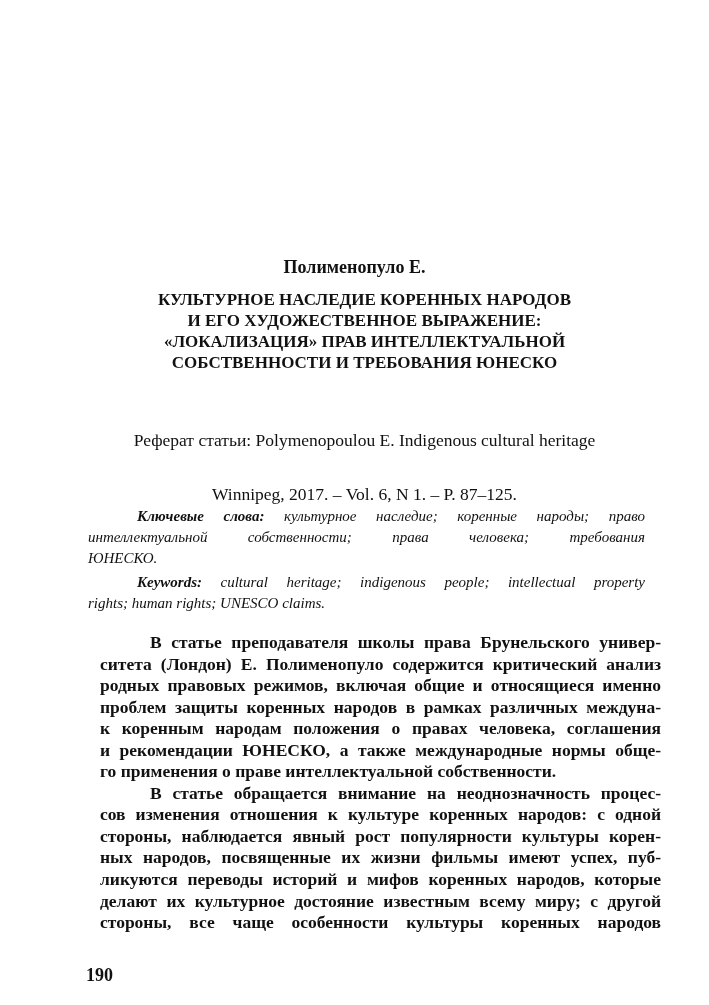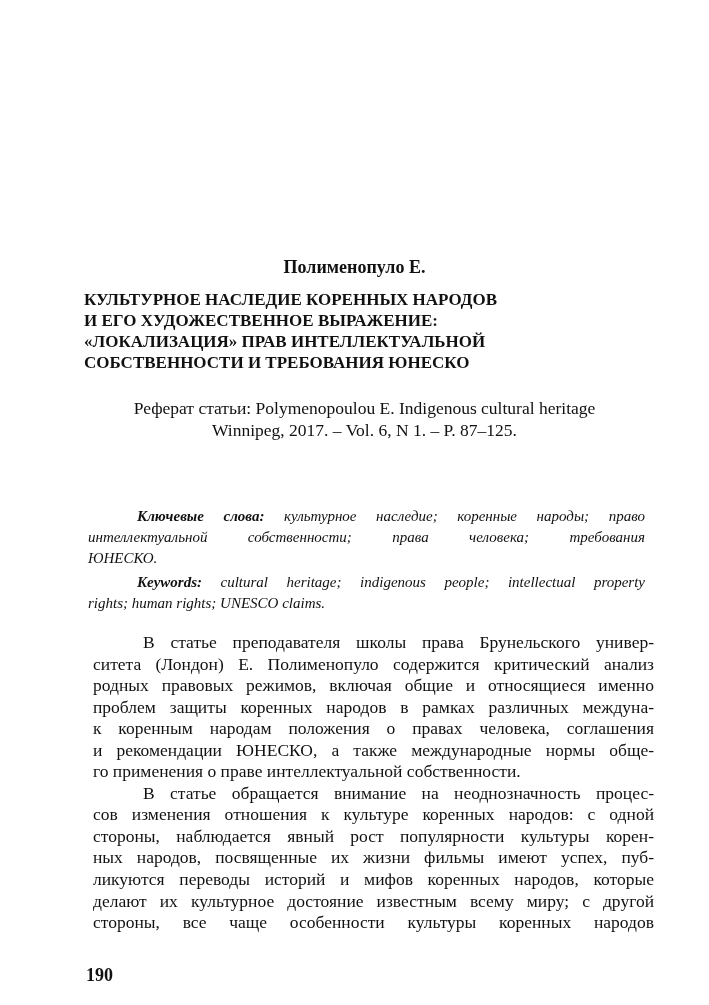--- a/index.html
+++ b/index.html
@@ -1,34 +1,34 @@
 <!DOCTYPE html>
 <html><head>
 <meta charset="utf-8">
 <style>
   html, body { margin: 0; padding: 0; background: #ffffff; }
   body { width: 709px; height: 1005px; position: relative; overflow: hidden;
          font-family: "Liberation Serif", serif; color: #111; }
   .page { position: absolute; left: 0; top: 0; width: 709px; height: 1005px; }
   .author { position: absolute; top: 256px; left: 0; width: 709px; text-align: center;
             font-weight: bold; font-size: 18px; line-height: 22px; }
-  .title { position: absolute; top: 289px; left: 84px; width: 561px; text-align: left;
+  .title { position: absolute; top: 289px; left: 84px; width: 561px; text-align: center;
            font-weight: bold; font-size: 17px; line-height: 21px; }
   .title div { white-space: nowrap; }
   .abstract { position: absolute; top: 397px; left: 84px; width: 561px; text-align: center;
               font-size: 17.5px; line-height: 22px; }
-  .abstract div { white-space: nowrap; }
+  .abstract div { white-space: nowrap; margin-top: 32px; }
   .kw { position: absolute; left: 88px; width: 557px; font-style: italic; font-size: 15px;
         line-height: 21px; text-align: justify; }
   .kw .label { font-weight: bold; }
   .kw-ru { top: 506px; }
   .kw-en { top: 572px; }
   .line { display: block; text-align: justify; text-align-last: justify; white-space: nowrap; }
   .line.last { text-align-last: left; }
-  .body-text { position: absolute; top: 632px; left: 93px; width: 561px; font-size: 17.5px; line-height: 21.55px; }
+  .body-text { position: absolute; top: 632px; left: 100px; width: 561px; font-size: 17.5px; line-height: 21.55px; font-weight: bold; }
   .body-text .line { height: 21.55px; overflow: visible; }
   .pagenum { position: absolute; top: 940px; left: 86px; font-weight: bold; font-size: 18px; line-height: 22px; margin-top: 24px; }
 </style>
 </head>
 <body>
 
 <div class="page">
 
   <div class="author">Полименопуло Е.</div>
 

